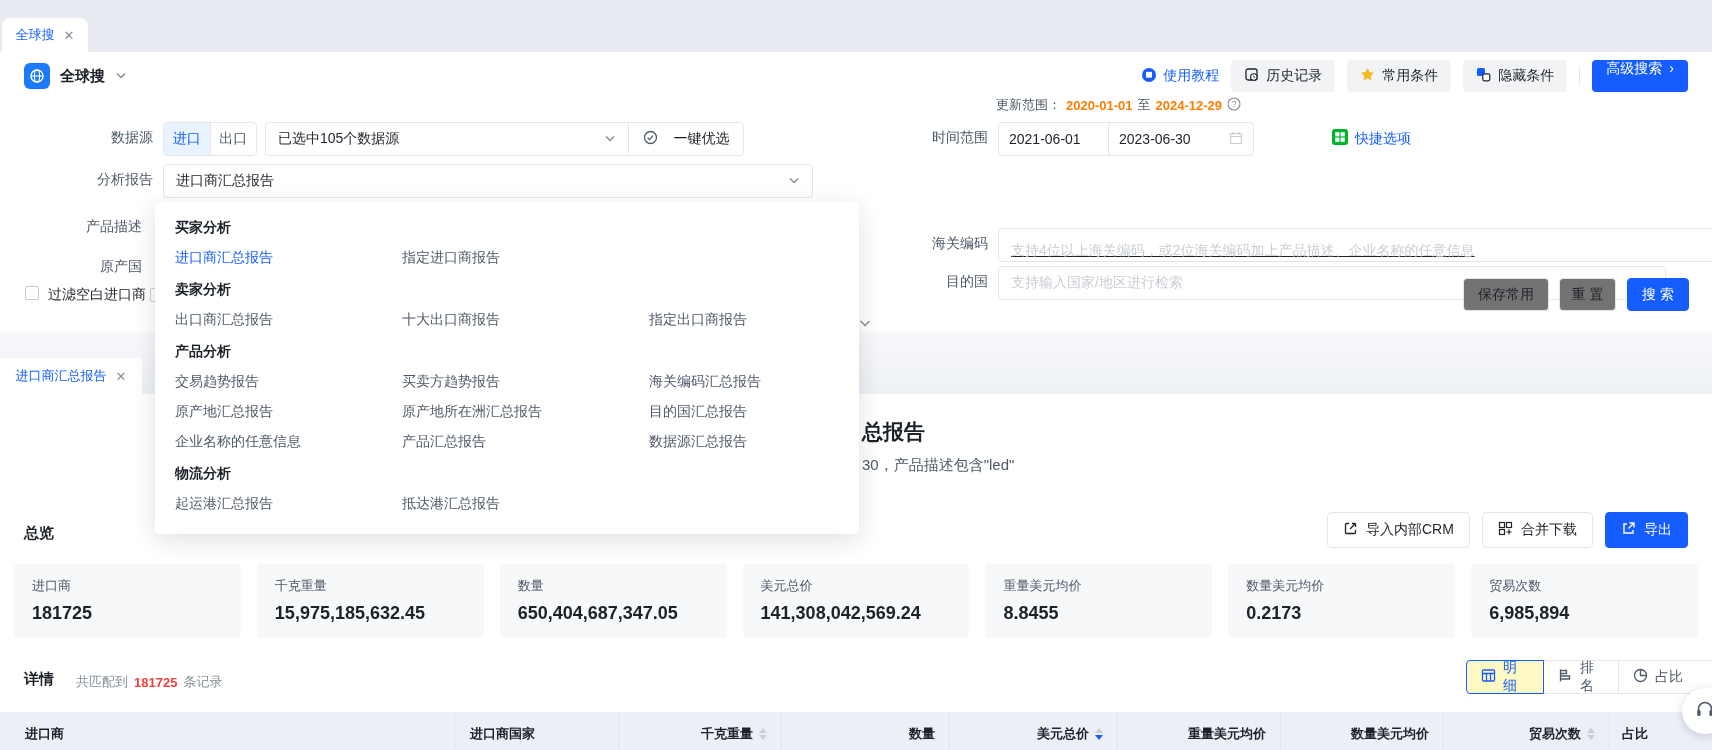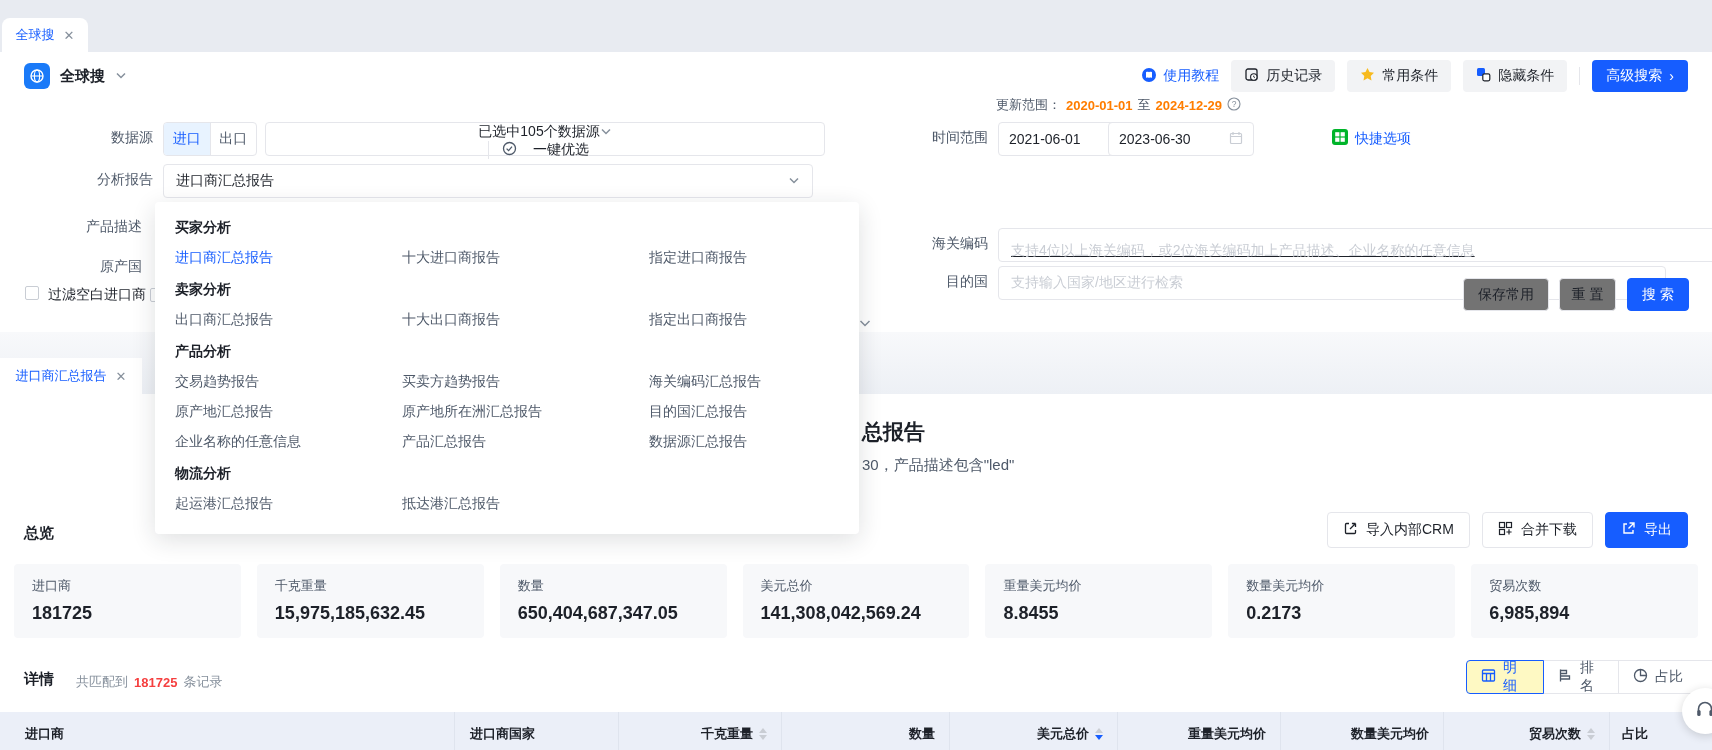--- a/index.html
+++ b/index.html
@@ -12,31 +12,31 @@
   .btab .x{color:#86909c;font-size:13px;}
   
   .appheader{position:absolute;left:0;top:52px;width:100%;height:48px;background:#fff;border-bottom:1px solid #f2f3f5;}
   .app-id{position:absolute;left:24px;top:11px;display:flex;align-items:center;gap:10px;}
   .app-icon{width:26px;height:26px;border-radius:6px;background:#1a7af8;display:flex;align-items:center;justify-content:center;}
   .app-title{font-size:15px;font-weight:600;}
   .hright{position:absolute;right:24px;top:8px;height:32px;display:flex;align-items:center;gap:12px;}
   .hlink{display:flex;align-items:center;gap:6px;color:#165DFF;font-size:14px;cursor:pointer;}
   .hbtn{height:32px;padding:0 13px;background:#f2f3f5;border-radius:4px;display:flex;align-items:center;gap:7px;font-size:14px;color:#1d2129;cursor:pointer;text-align:center;}
   .hdiv{width:1px;height:18px;background:#e5e6eb;}
-  .hbtn-primary{height:32px;padding:0 14px;background:#165DFF;border-radius:4px;display:flex;align-items:center;gap:7px;font-size:14px;color:#fff;cursor:pointer;}
+  .hbtn-primary{height:32px;padding:0 14px;background:#165DFF;border-radius:4px;display:flex;align-items:flex-start;gap:7px;font-size:14px;color:#fff;cursor:pointer;}
   
   .form{position:absolute;left:0;top:96px;width:100%;height:236px;background:#fff;}
   .flabel{position:absolute;width:110px;text-align:right;font-size:14px;color:#4e5969;}
   .ctrl{position:absolute;height:34px;border:1px solid #e5e6eb;border-radius:4px;background:#fff;box-sizing:border-box;
         display:flex;align-items:center;font-size:14px;}
   .seg{left:163px;top:26px;width:94px;padding:0;overflow:hidden;}
   .seg .opt{flex:1;height:100%;display:flex;align-items:center;justify-content:center;cursor:pointer;color:#4e5969;}
   .seg .opt.sel{background:#e8f3ff;color:#165DFF;}
   .seg .opt + .opt{border-left:1px solid #e5e6eb;}
-  .srcgrp{left:265px;top:26px;width:560px;padding:0;flex-direction:column;}
+  .srcgrp{left:265px;top:26px;width:479px;padding:0;}
   .src-input{flex:1;height:100%;display:flex;align-items:center;justify-content:space-between;padding:0 12px;cursor:pointer;}
   .src-btn{width:114px;height:100%;border-left:1px solid #e5e6eb;display:flex;align-items:center;justify-content:center;gap:16px;cursor:pointer;color:#1d2129;}
   .selinput{justify-content:space-between;padding:0 12px;cursor:pointer;}
   .dateinput{width:146px;padding:0 10px;justify-content:space-between;cursor:pointer;}
   .placeholder{color:#c9cdd4;white-space:nowrap;overflow:hidden;}
   .upd{position:absolute;left:996px;top:0;display:flex;align-items:center;gap:5px;font-size:13px;color:#4e5969;}
   .upd b{color:#FF7D00;}
   .quick{position:absolute;left:1332px;top:33px;display:flex;align-items:center;gap:7px;font-size:14px;color:#165DFF;cursor:pointer;}
   .cbrow{position:absolute;left:25px;top:190px;display:flex;gap:9px;font-size:14px;cursor:pointer;}
   .cb{width:14px;height:14px;border:1px solid #c9cdd4;border-radius:2px;background:#fff;box-sizing:border-box;}
@@ -389,21 +389,20 @@
       <div class="th" style="width:102px;padding-left:12px;border-right:none;">
           <span>占比</span>
         </div>
     </div>
   </div>
 
   <div class="dd">
     <div class="dd-title">买家分析</div>
     <div class="dd-grid">
       <span class="dd-item sel">进口商汇总报告</span>
-      <span class="dd-item">十大进口商报告</span>
       <span class="dd-item">指定进口商报告</span>
     </div>
     <div class="dd-title">卖家分析</div>
     <div class="dd-grid">
       <span class="dd-item">出口商汇总报告</span>
       <span class="dd-item">十大出口商报告</span>
       <span class="dd-item">指定出口商报告</span>
     </div>
     <div class="dd-title">产品分析</div>
     <div class="dd-grid">

